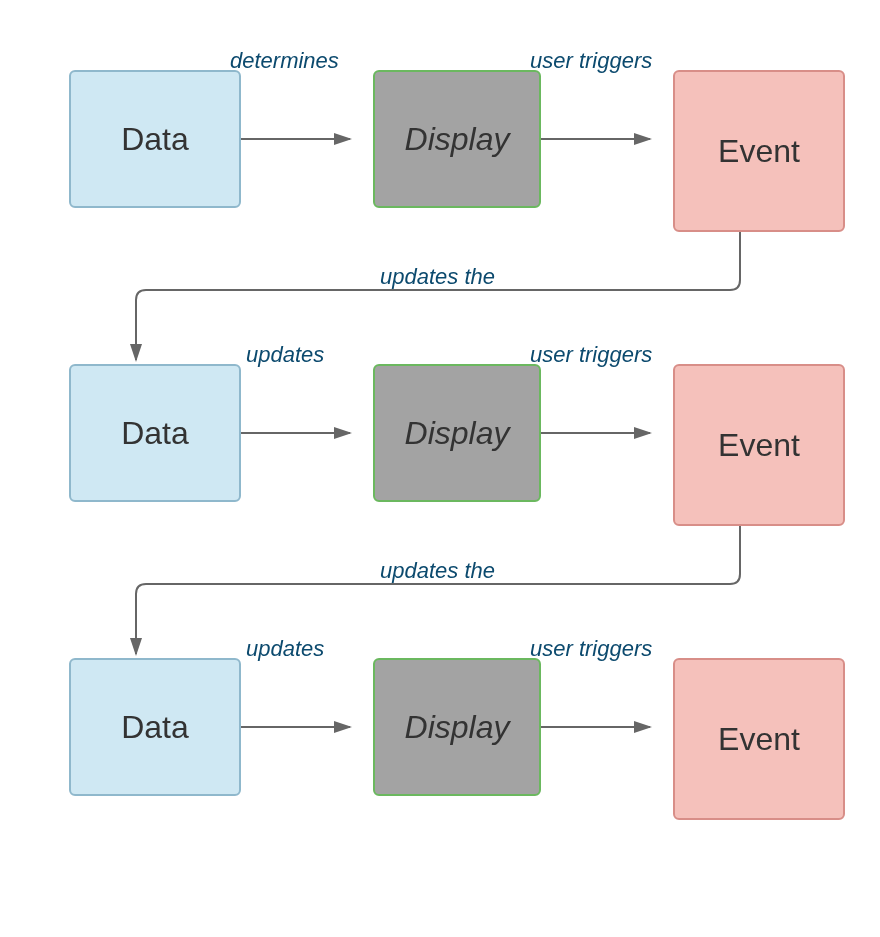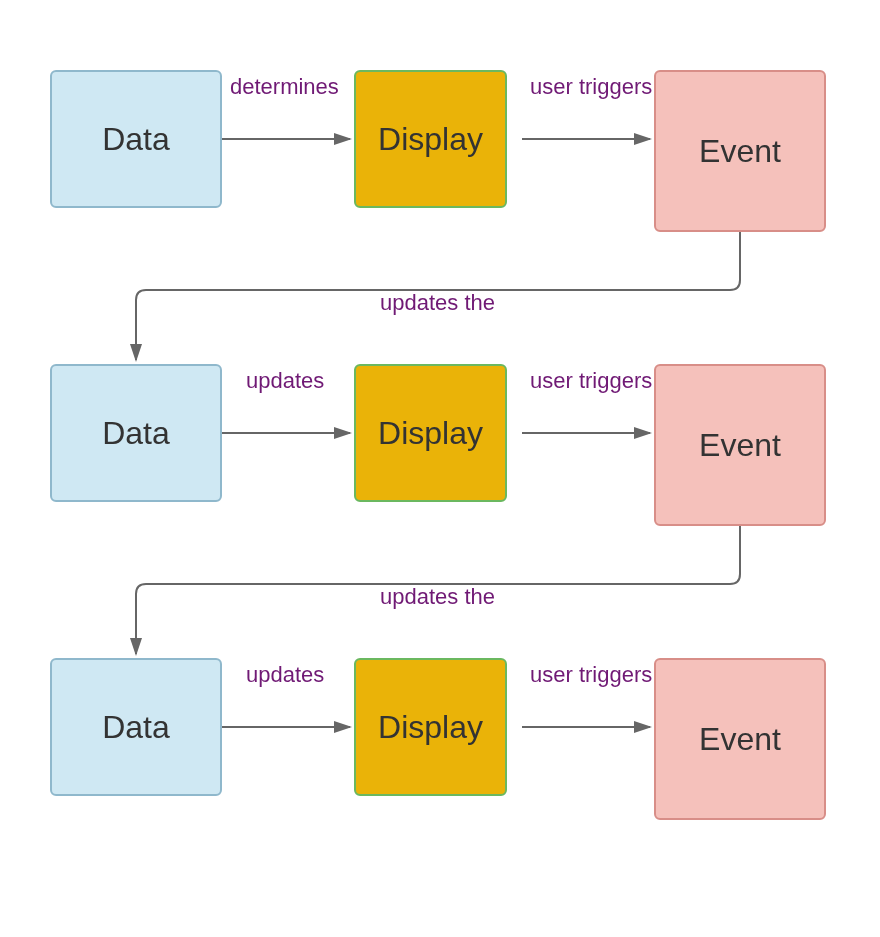--- a/index.html
+++ b/index.html
@@ -19,46 +19,48 @@
     }
     .node {
       position: absolute;
       border: 2px solid;
       border-radius: 6px;
       display: flex;
       align-items: center;
       justify-content: center;
       font-size: 32px;
       color: #333;
+      margin-left: 19px;
     }
     .node-data {
       background: #cfe8f3;
       border-color: #8fb8cc;
       width: 172px;
       height: 138px;
     }
     .node-display {
-      background: #eab308;
+      background: #a3a3a3;
       border-color: #6bb85f;
-      width: 153px;
+      width: 168px;
       height: 138px;
+      font-style: italic;
     }
     .node-event {
       background: #f5c1bb;
       border-color: #d88e88;
       width: 172px;
       height: 162px;
     }
     .edge-label {
       position: absolute;
+      font-style: italic;
       font-size: 22px;
-      color: #701a75;
+      color: #0c4a6e;
       background: transparent;
       white-space: nowrap;
-      margin-top: 26px;
     }
     svg.wires {
       position: absolute;
       left: 0; top: 0;
       width: 880px;
       height: 937px;
       pointer-events: none;
     }
   </style>
 </head>

